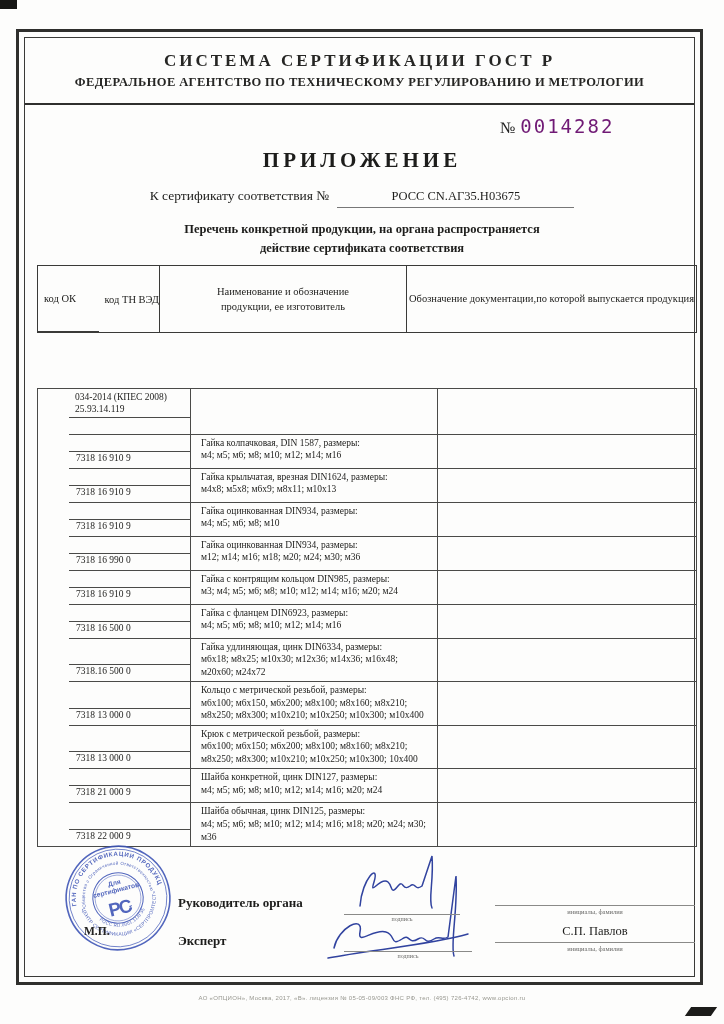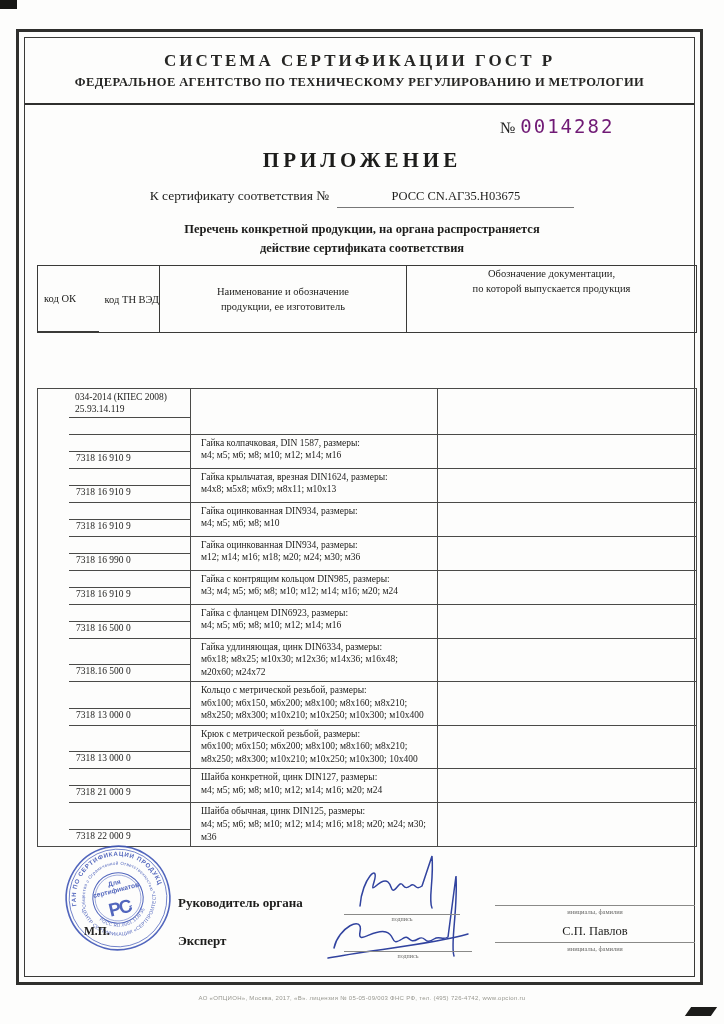--- a/index.html
+++ b/index.html
@@ -35,21 +35,21 @@
 
   .subtitle{position:absolute;left:0;top:220px;width:100%;text-align:center;font-size:12.5px;font-weight:bold;line-height:1.5;}
 
   
   .htable{position:absolute;left:37px;top:265px;width:660px;height:68px;border:1.5px solid #3a3a38;
           box-sizing:border-box;display:grid;grid-template-columns:122px 247px 1fr;font-size:10.5px;}
   .ht-c1{border-right:1px solid #3a3a38;display:flex;flex-direction:row;}
   .ht-c1a{flex:1;border-bottom:1px solid #3a3a38;display:flex;align-items:center;padding-left:6px;}
   .ht-c1b{flex:1;display:flex;align-items:center;padding-left:6px;}
   .ht-c2{border-right:1px solid #3a3a38;display:flex;flex-direction:column;justify-content:center;align-items:center;text-align:center;line-height:1.45;}
-  .ht-c3{display:flex;flex-direction:column;justify-content:flex-start;align-items:center;text-align:center;line-height:1.45;}
+  .ht-c3{display:flex;flex-direction:row;justify-content:center;align-items:center;text-align:center;line-height:1.45;}
 
   
   .btable{position:absolute;left:37px;top:388px;width:660px;border:1px solid #4a4a48;box-sizing:border-box;padding-left:31px;}
   .row{display:grid;grid-template-columns:122px 247px 1fr;border-bottom:1px solid #4a4a48;}
   .row:last-child{border-bottom:none;}
   .c1{border-right:1px solid #4a4a48;display:flex;flex-direction:column;}
   .c1-top{flex:1 1 auto;min-height:13px;border-bottom:1px solid #4a4a48;font-size:9.5px;line-height:1.3;
           padding:2px 3px 1px 6px;white-space:pre-line;}
   .c1-code{height:15px;font-size:9.5px;padding:1px 0 0 7px;}
   .c2{border-right:1px solid #4a4a48;font-size:9.5px;line-height:1.32;padding:2px 4px 3px 10px;white-space:pre-line;min-height:26px;}

